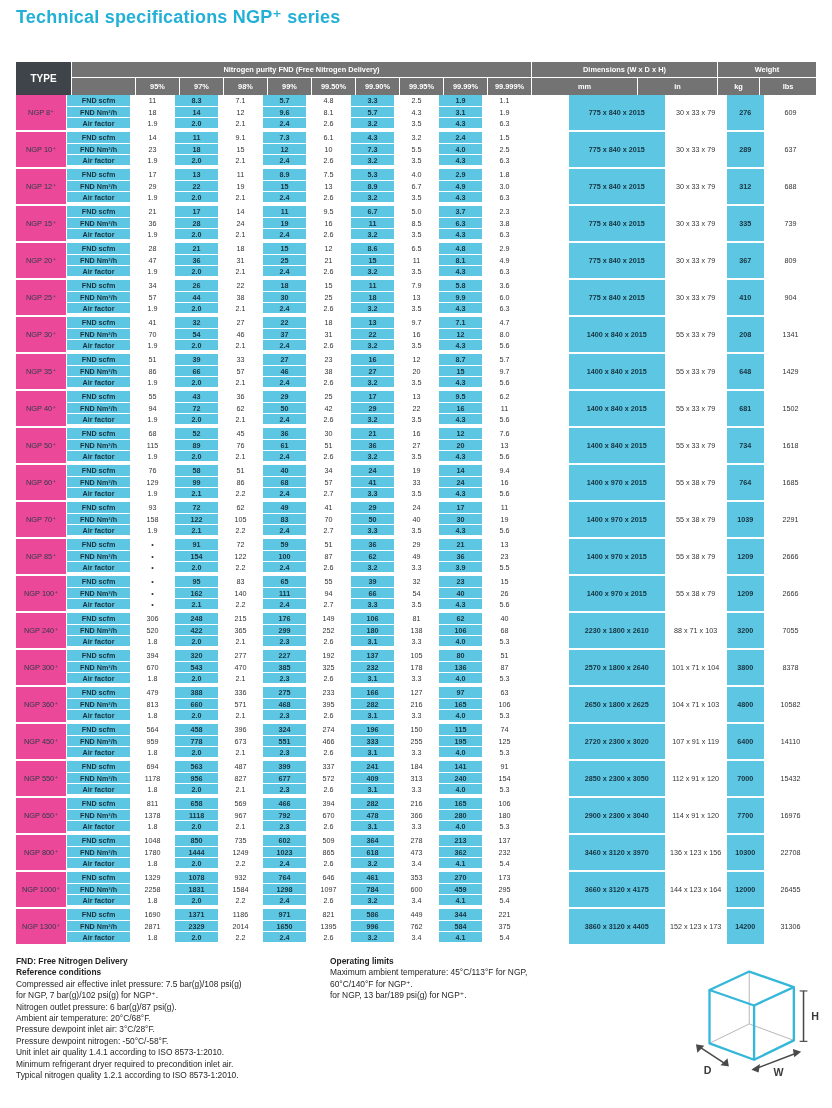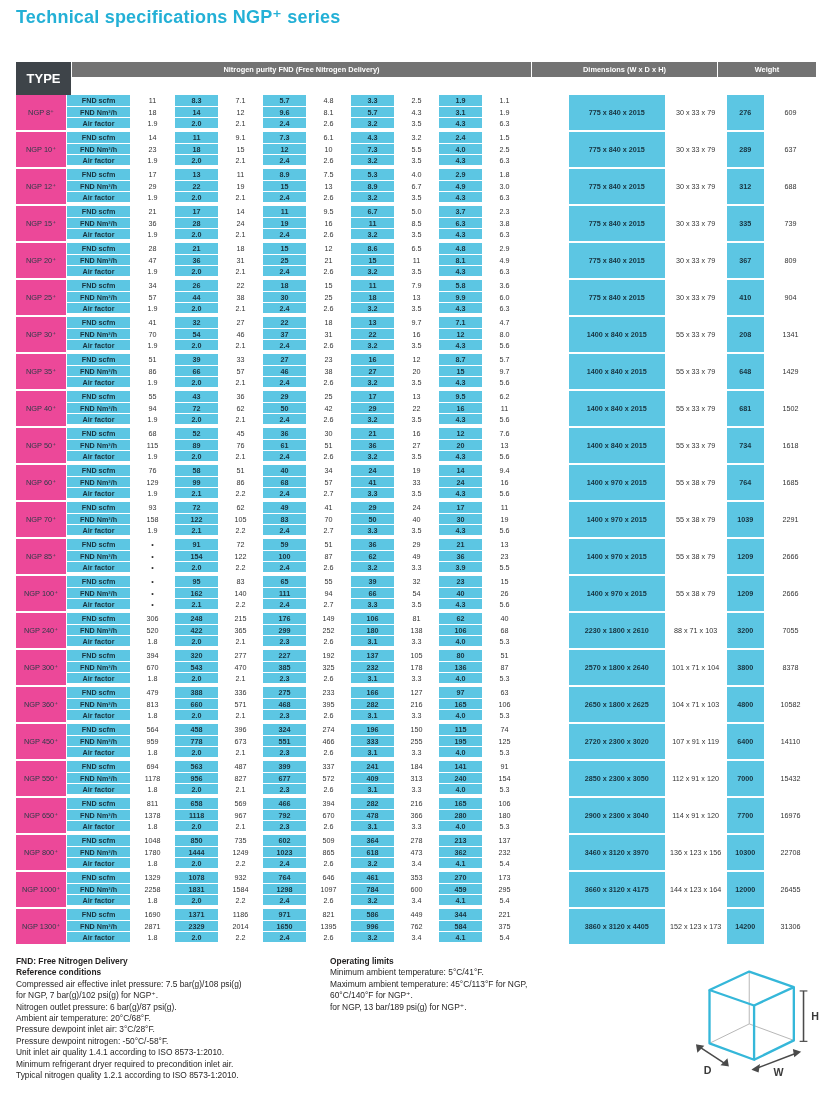--- a/index.html
+++ b/index.html
@@ -6,21 +6,21 @@
   html,body { width:832px; background:#fff; font-family:"Liberation Sans","DejaVu Sans",sans-serif; }
   body { position:relative; height:1108px; overflow:hidden; color:#1d2f3a; }
 
   .page-title { position:absolute; left:16px; top:6px; font-size:18px; font-weight:bold; color:#23b0d6; letter-spacing:0.2px; }
 
   .spec-table { position:absolute; left:16px; top:62px; width:800px; }
 
   
   .theader { position:relative; height:33px; padding-left:56px; }
   .h-type { position:absolute; left:0; top:0; width:56px; height:33px; background:#3e4449; color:#fff;
-            display:flex; align-items:center; justify-content:center; font-size:13px; font-weight:bold; border-right:1px solid #fff; }
+            display:flex; align-items:center; justify-content:center; font-size:10px; font-weight:bold; border-right:1px solid #fff; }
   .h-r1, .h-r2 { display:flex; }
   .h-r1 { height:16px; }
   .h-r2 { height:17px; }
   .hg, .hc { background:#737373; color:#fff; font-weight:bold; display:flex; align-items:center; justify-content:center;
              border-right:1px solid #fff; border-bottom:1px solid #fff; font-size:7.4px; }
   .h-r2 .hc { border-bottom:none; }
   .hg-purity { width:460px; }
   .hg-dim { width:186px; }
   .hg-weight { width:98px; border-right:none; }
   .h-empty { width:64px; }
@@ -64,20 +64,36 @@
 <div class="page-title">Technical specifications NGP⁺ series</div>
 
 <div class="spec-table">
   <div class="theader">
     <div class="h-type">TYPE</div>
     <div class="h-r1">
       <div class="hg hg-purity">Nitrogen purity FND (Free Nitrogen Delivery)</div>
       <div class="hg hg-dim">Dimensions (W x D x H)</div>
       <div class="hg hg-weight">Weight</div>
     </div>
+    <div class="h-r2">
+      <div class="hc h-empty"></div>
+      <div class="hc h-pct">95%</div>
+      <div class="hc h-pct">97%</div>
+      <div class="hc h-pct">98%</div>
+      <div class="hc h-pct">99%</div>
+      <div class="hc h-pct">99.50%</div>
+      <div class="hc h-pct">99.90%</div>
+      <div class="hc h-pct">99.95%</div>
+      <div class="hc h-pct">99.99%</div>
+      <div class="hc h-pct">99.999%</div>
+      <div class="hc h-mm">mm</div>
+      <div class="hc h-in">in</div>
+      <div class="hc h-kg">kg</div>
+      <div class="hc h-lbs">lbs</div>
+    </div>
   </div>
   <div>
       <div class="group">
         <div class="type-cell">NGP 8⁺</div>
         <div class="mid">
           <div class="row">
             <div class="lab">FND scfm</div>
             <div class="val wh">11</div>
             <div class="val cy">8.3</div>
             <div class="val wh">7.1</div>
@@ -1120,21 +1136,20 @@
   <div class="fline">Ambient air temperature: 20°C/68°F.</div>
   <div class="fline">Pressure dewpoint inlet air: 3°C/28°F.</div>
   <div class="fline">Pressure dewpoint nitrogen: -50°C/-58°F.</div>
   <div class="fline">Unit inlet air quality 1.4.1 according to ISO 8573-1:2010.</div>
   <div class="fline">Minimum refrigerant dryer required to precondition inlet air.</div>
   <div class="fline">Typical nitrogen quality 1.2.1 according to ISO 8573-1:2010.</div>
 </div>
 
 <div class="foot foot-right">
   <div class="fline bold">Operating limits</div>
-  <div class="fline">Minimum ambient temperature: 5°C/41°F.</div>
   <div class="fline">Maximum ambient temperature: 45°C/113°F for NGP,</div>
   <div class="fline">60°C/140°F for NGP⁺.</div>
   <div class="fline">for NGP, 13 bar/189 psi(g) for NGP⁺.</div>
 </div>
 
 <svg class="cube" viewBox="0 0 130 118">
 
   <g stroke="#b5b5b5" stroke-width="1" fill="none">
     <path d="M57 8 L57 62 M57 62 L16 82 M57 62 L103 79"></path>
   </g>

